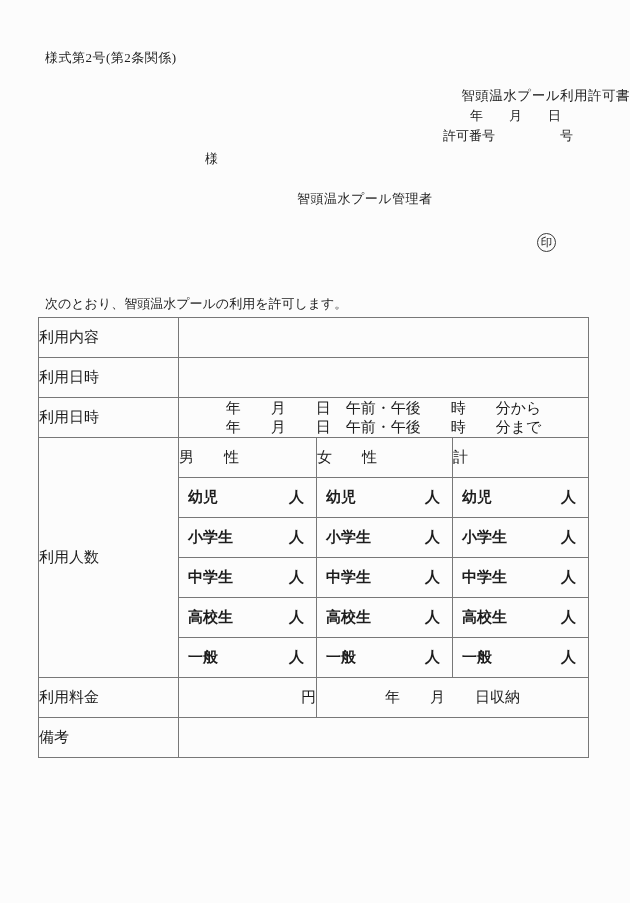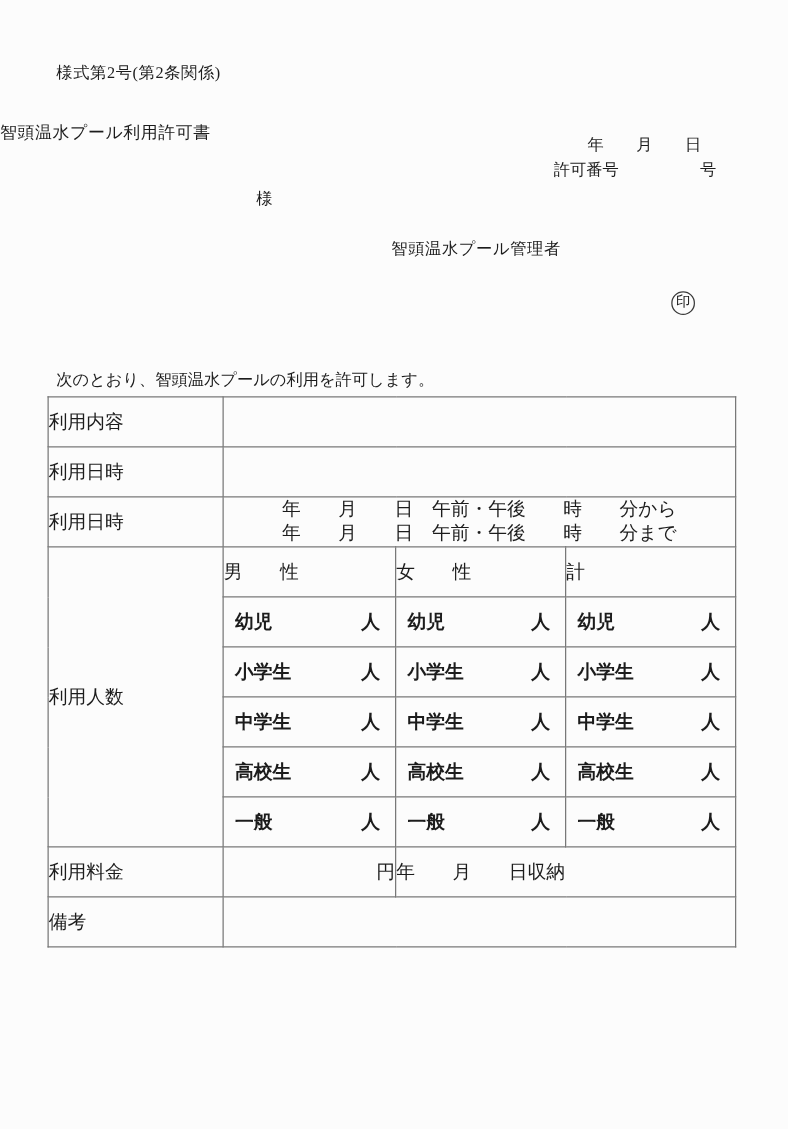--- a/index.html
+++ b/index.html
@@ -6,25 +6,25 @@
   body{
     width:630px;height:903px;
     background:#fcfcfc;
     font-family:"Liberation Serif","DejaVu Serif",serif;
     color:#1c1c1c;
     font-size:13px;
   }
   .sheet{position:relative;width:630px;height:903px;overflow:hidden;}
 
   .form-number{position:absolute;left:45px;top:49px;letter-spacing:.5px;}
-  .doc-title{position:absolute;left:0;right:0;top:97px;text-align:left;font-size:13.5px;letter-spacing:.5px;}
+  .doc-title{position:absolute;left:0;right:0;top:87px;text-align:right;font-size:13.5px;letter-spacing:.5px;}
   .date-line{position:absolute;right:69px;top:107px;}
   .permit-line{position:absolute;right:57px;top:127px;margin-left:40px;}
   .addressee{position:absolute;left:205px;top:150px;}
-  .issuer{position:absolute;left:297px;top:190px;letter-spacing:.5px;margin-left:16px;}
+  .issuer{position:absolute;left:297px;top:190px;letter-spacing:.5px;}
   .seal{
     position:absolute;left:537px;top:233px;
     width:19px;height:19px;border:1px solid #3a3a3a;border-radius:50%;
     display:flex;align-items:center;justify-content:center;
     font-size:11.5px;line-height:1;box-sizing:border-box;
   }
   .intro{position:absolute;left:45px;top:295px;}
 
   table.permit{
     position:absolute;left:38px;top:317px;
@@ -35,21 +35,21 @@
     height:40px;padding:0;
     font-size:15px;font-weight:normal;
     vertical-align:middle;
     box-sizing:border-box;
   }
   td.row-label{padding-left:10px;text-align:left;}
   td.center{text-align:left;}
   td.datetime-cell{text-align:center;line-height:19px;margin-left:28px;}
   .count-cell{display:flex;justify-content:space-between;align-items:center;padding:0 12px 0 9px;height:100%;font-weight:bold;}
   td.fee-amount{text-align:right;padding-right:8px;}
-  td.fee-received{text-align:left;padding-right:30px;}
+  td.fee-received{text-align:center;padding-right:30px;}
 </style>
 </head>
 <body>
 
 <div class="sheet">
 
   <div class="form-number">様式第2号(第2条関係)</div>
 
   <div class="doc-title">智頭温水プール利用許可書</div>
 

